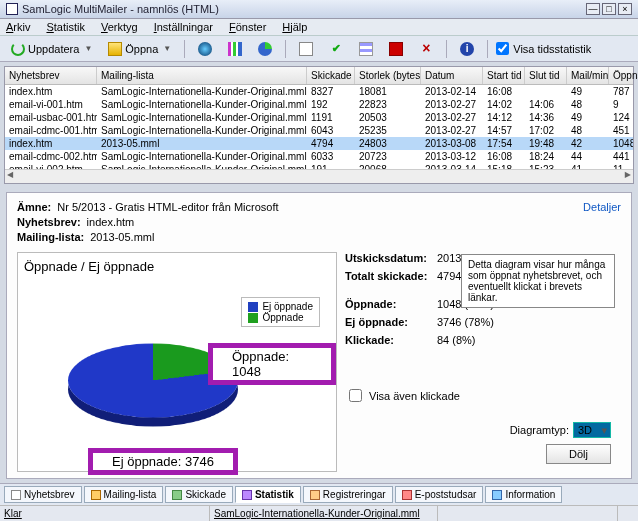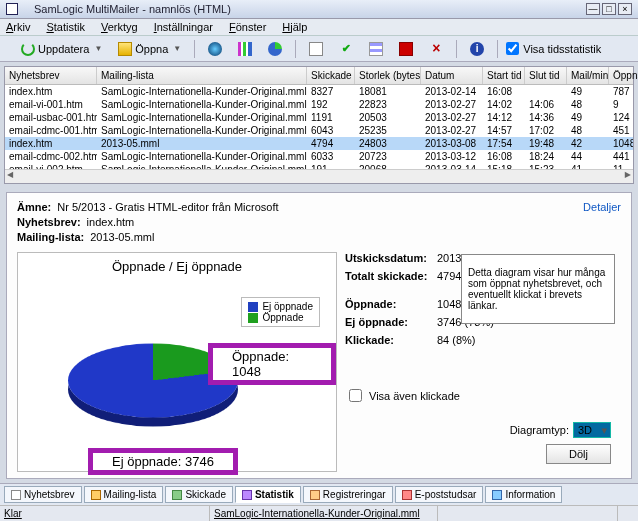--- a/index.html
+++ b/index.html
@@ -13,41 +13,41 @@
     overflow: hidden;
     display: flex;
     flex-direction: column;
   }
   .titlebar {
     background: linear-gradient(#e8eef8, #c8d4e8);
     border-bottom: 1px solid #99a;
     padding: 3px 6px;
     display: flex;
     align-items: center;
-    gap: 16px;
+    gap: 4px;
     height: 20px;
   }
   .titlebar .icon-box { width:12px; height:12px; border:1px solid #225; background:#fff; display:inline-block; }
   .title-text { flex:1; font-size:11px; color:#223; }
   .win-btns { display:flex; gap:2px; }
   .win-btns span { width:14px; height:12px; border:1px solid #667; background:#e8ecf4; font-size:9px; text-align:center; line-height:10px; cursor:default; }
   .menubar {
     background:#e6ebf2;
     padding:2px 6px;
     display:flex;
     gap:16px;
     font-size:11px;
     border-bottom:1px solid #bcc;
   }
   .menubar span { cursor:default; }
   .menubar u { text-decoration: underline; }
   .toolbar {
     background:#e2e8f2;
     border-bottom:1px solid #aab;
-    padding:3px 16px;
+    padding:3px 6px;
     display:flex;
     align-items:center;
     gap:6px;
     height:26px;
   }
   .tb-btn {
     display:inline-flex;
     align-items:center;
     gap:3px;
     padding:2px 4px;
@@ -109,21 +109,21 @@
 
   .body-row { display:flex; gap:8px; margin-top:6px; flex:1; }
   .chart-box {
     border:1px solid #bbb;
     width:320px;
     height:220px;
     position:relative;
     padding:6px;
     background:#fff;
   }
-  .chart-title { text-align:center; font-size:13px; margin-bottom:2px; }
+  .chart-title { font-size:13px; margin-bottom:2px; }
   .legend { position:absolute; top:44px; right:16px; border:1px solid #bbb; padding:3px 6px; font-size:10px; background:#fff; }
   .legend .row { display:flex; align-items:center; gap:4px; }
   .lg-sw { width:10px; height:10px; display:inline-block; }
   .lg-blue { background:#2040c0; }
   .lg-green { background:#20a020; }
   .pie-wrap { position:absolute; left:50px; top:70px; }
   .pie3d {
     width:170px; height:115px;
     background:conic-gradient(#1a9a1e 0 79deg, #2038c8 79deg 360deg);
     border-radius:50%;
@@ -136,21 +136,21 @@
     background:#fff;
     font-size:13px;
     padding:1px 19px;
   }
   .stats-col { flex:1; font-size:11px; }
   .stats-col .srow { display:flex; margin-bottom:6px; }
   .stats-col .srow b { width:92px; }
   .info-box {
     border:1px solid #888;
     background:#fff;
-    padding:12px 6px;
+    padding:4px 6px;
     font-size:10px;
     width:154px;
     position:absolute;
     right:6px;
     top:2px;
   }
   .lower-right {
     position:absolute;
     bottom:8px;
     right:10px;

